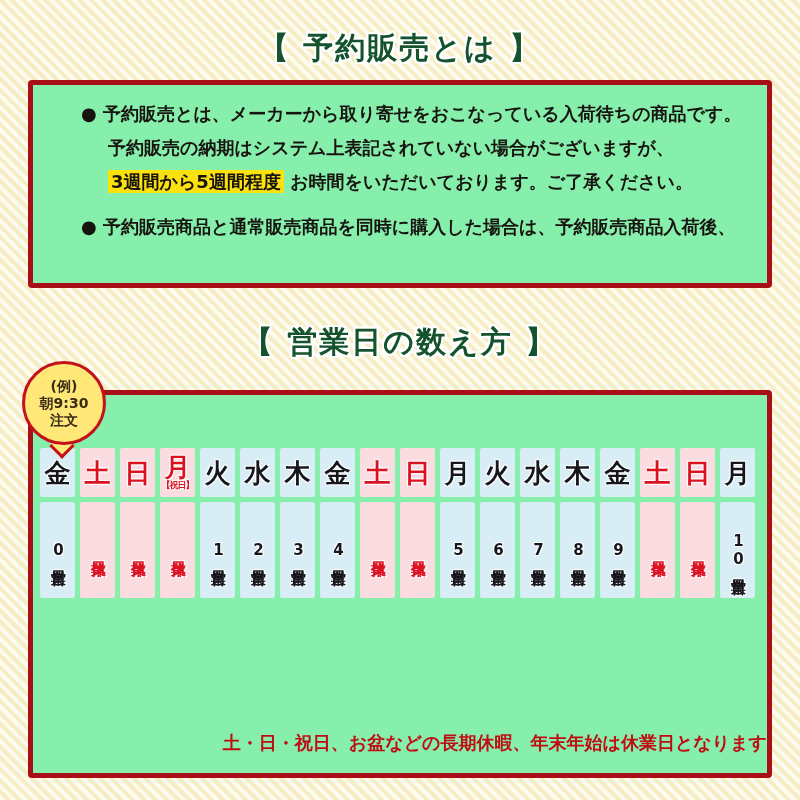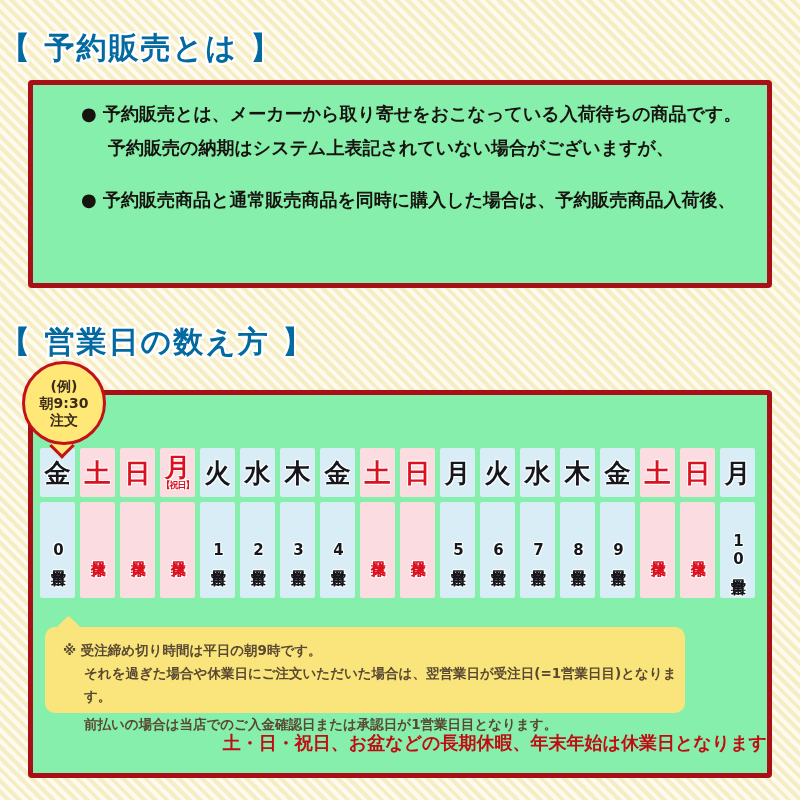--- a/index.html
+++ b/index.html
@@ -4,39 +4,39 @@
 <style>
   html,body { margin:0; padding:0; }
   body {
     width:800px; height:800px; position:relative; overflow:hidden;
     font-family:"DejaVu Sans", sans-serif; font-weight:bold;
     background: repeating-linear-gradient(45deg, #fdfaf0 0px, #fdfaf0 4px, #f6edc4 4px, #f6edc4 8px);
   }
   .page { position:absolute; inset:0; }
 
   .sec-title {
-    position:absolute; left:0; width:100%; 
-    font-size:30px; letter-spacing:2px; color:#0369a1;
+    position:absolute; left:0; width:100%; text-align:center;
+    font-size:30px; letter-spacing:2px; color:#14532d;
     text-shadow:2px 2px 0 #fff,-2px -2px 0 #fff,2px -2px 0 #fff,-2px 2px 0 #fff,
                 0 2px 0 #fff,0 -2px 0 #fff,2px 0 0 #fff,-2px 0 0 #fff;
   }
   #title1 { top:28px; }
   #title2 { top:322px; }
 
   .panel {
     position:absolute; left:28px; width:744px; box-sizing:border-box;
     background:#86efac; border:5px solid #a90f16; border-radius:4px;
   }
   #panel1 { top:80px; height:208px; }
   #panel2 { top:390px; height:388px; }
 
   
   .bullets { padding:12px 0 0 48px; font-size:18px; line-height:34px; color:#17130f; }
   .b-cont { padding-left:27px; }
-  .group2 { margin-top:18px; }
+  .group2 { margin-top:11px; }
   .hl { background:#fbe20f; padding:1px 3px; }
 
   
   .bubble {
     position:absolute; left:-11px; top:-34px; width:84px; height:84px; box-sizing:border-box;
     background:#ffe878; border:3px solid #c3111b; border-radius:50%; z-index:3;
     display:flex; flex-direction:column; align-items:center; justify-content:center;
     font-size:14px; line-height:17px; color:#3a2b18; text-align:center;
   }
   .bubble-tail {
@@ -79,20 +79,21 @@
 
 <div class="page">
 
   <div class="sec-title" id="title1">【 予約販売とは 】</div>
 
   <div class="panel" id="panel1">
     <div class="bullets">
       <div>
         <div>● 予約販売とは、メーカーから取り寄せをおこなっている入荷待ちの商品です。</div>
         <div class="b-cont">予約販売の納期はシステム上表記されていない場合がございますが、</div>
+        <div class="b-cont"><span class="hl">3週間から5週間程度</span><span> お時間をいただいております。ご了承ください。</span></div>
       </div>
       <div class="group2">
         <div>● 予約販売商品と通常販売商品を同時に購入した場合は、予約販売商品入荷後、</div>
       </div>
     </div>
   </div>
 
   <div class="sec-title" id="title2">【 営業日の数え方 】</div>
 
   <div class="panel" id="panel2">
@@ -246,23 +247,17 @@
       <div class="cal-col" data-type="weekday">
         <div class="day-cell">
             <span>月</span>
           </div>
         <div class="label-cell">
             <span class="vlabel">10営業日</span>
           </div>
       </div>
     </div>
 
-    <div class="note">
-      <div class="note-tail"></div>
-      <div>※ 受注締め切り時間は平日の朝9時です。</div>
-      <div class="cont">それを過ぎた場合や休業日にご注文いただいた場合は、翌営業日が受注日(=1営業日目)となります。</div>
-      <div class="cont line3">前払いの場合は当店でのご入金確認日または承認日が1営業日目となります。</div>
-    </div>
 
     <div class="panel-footer">土・日・祝日、お盆などの長期休暇、年末年始は休業日となります</div>
   </div>
 
 </div>
 
 </body></html>

